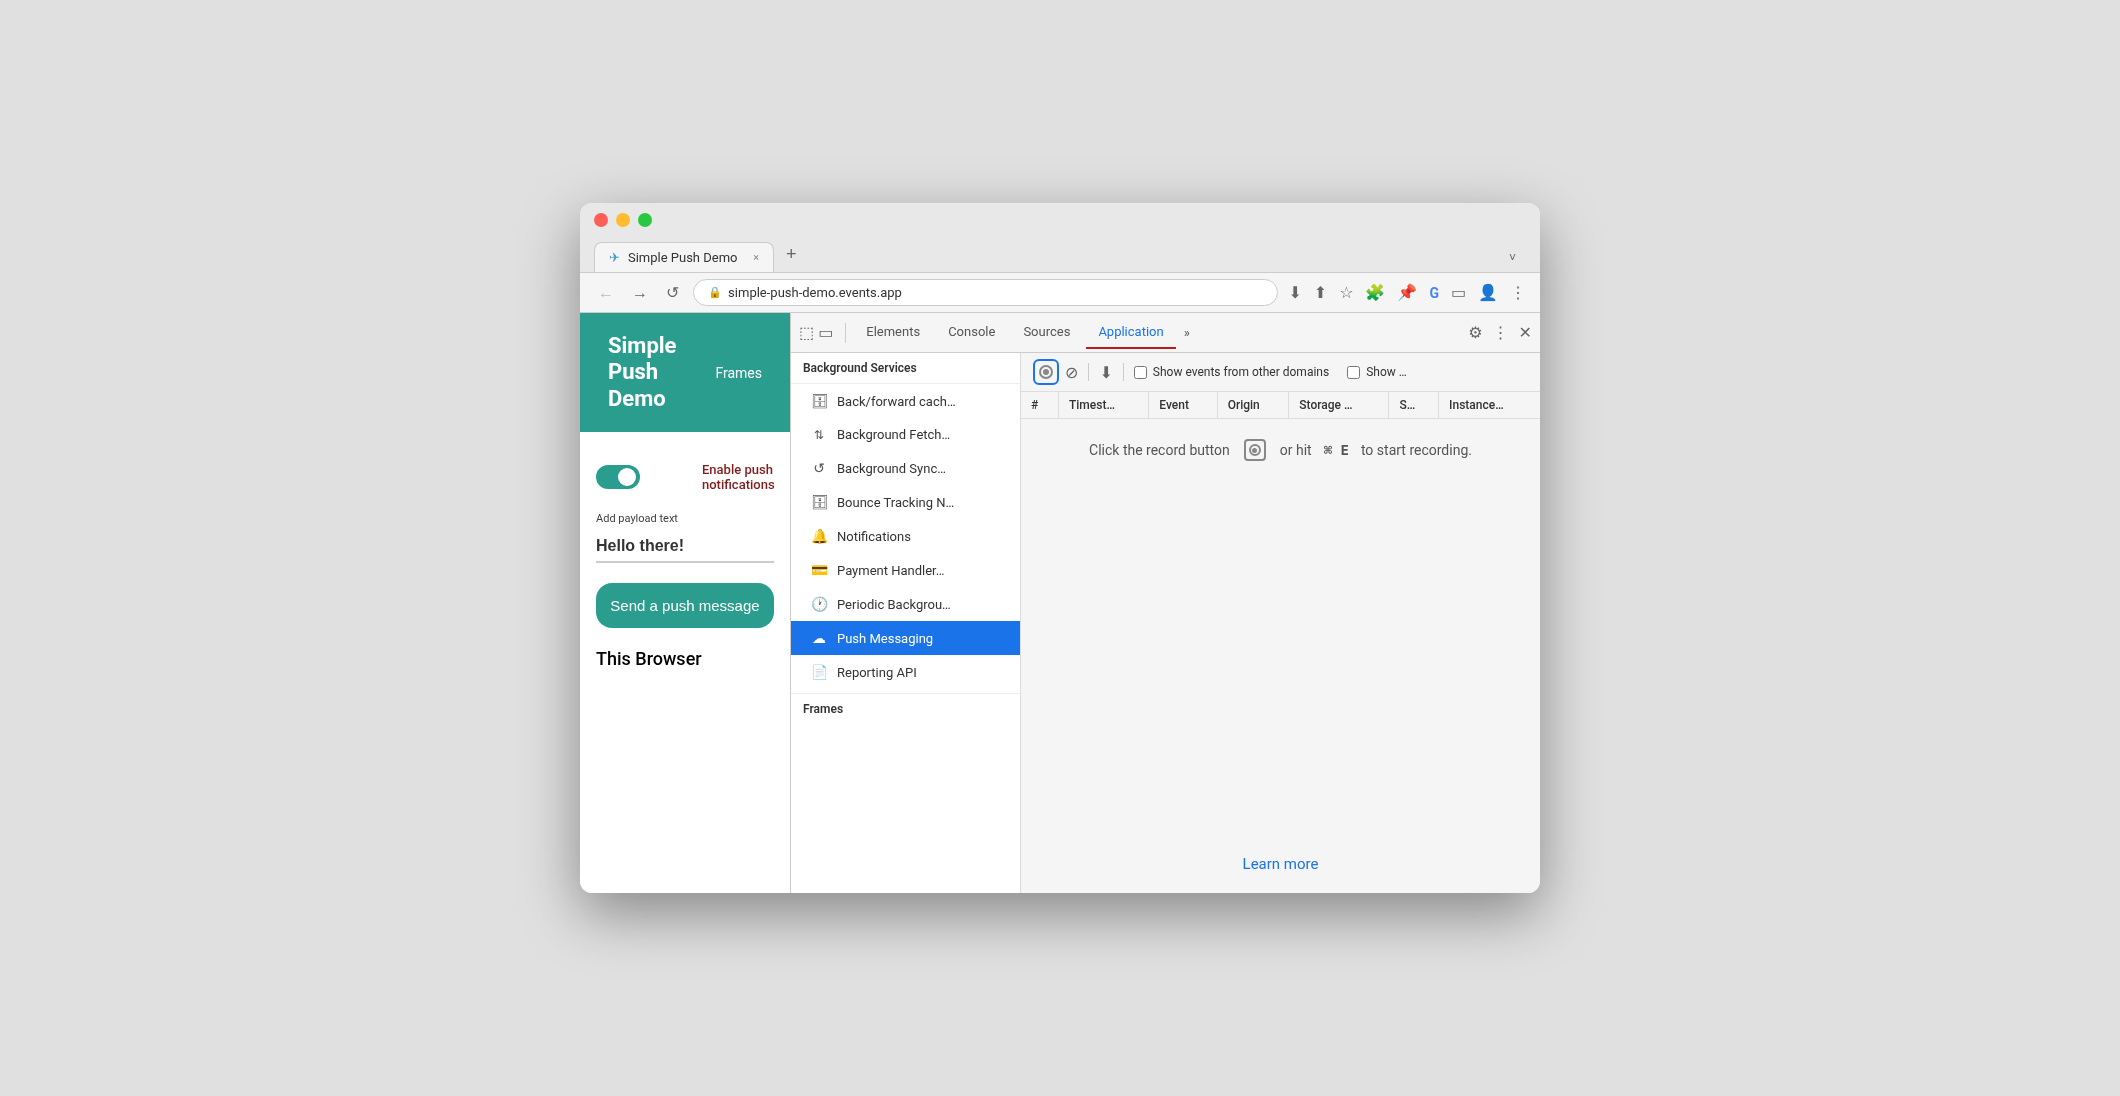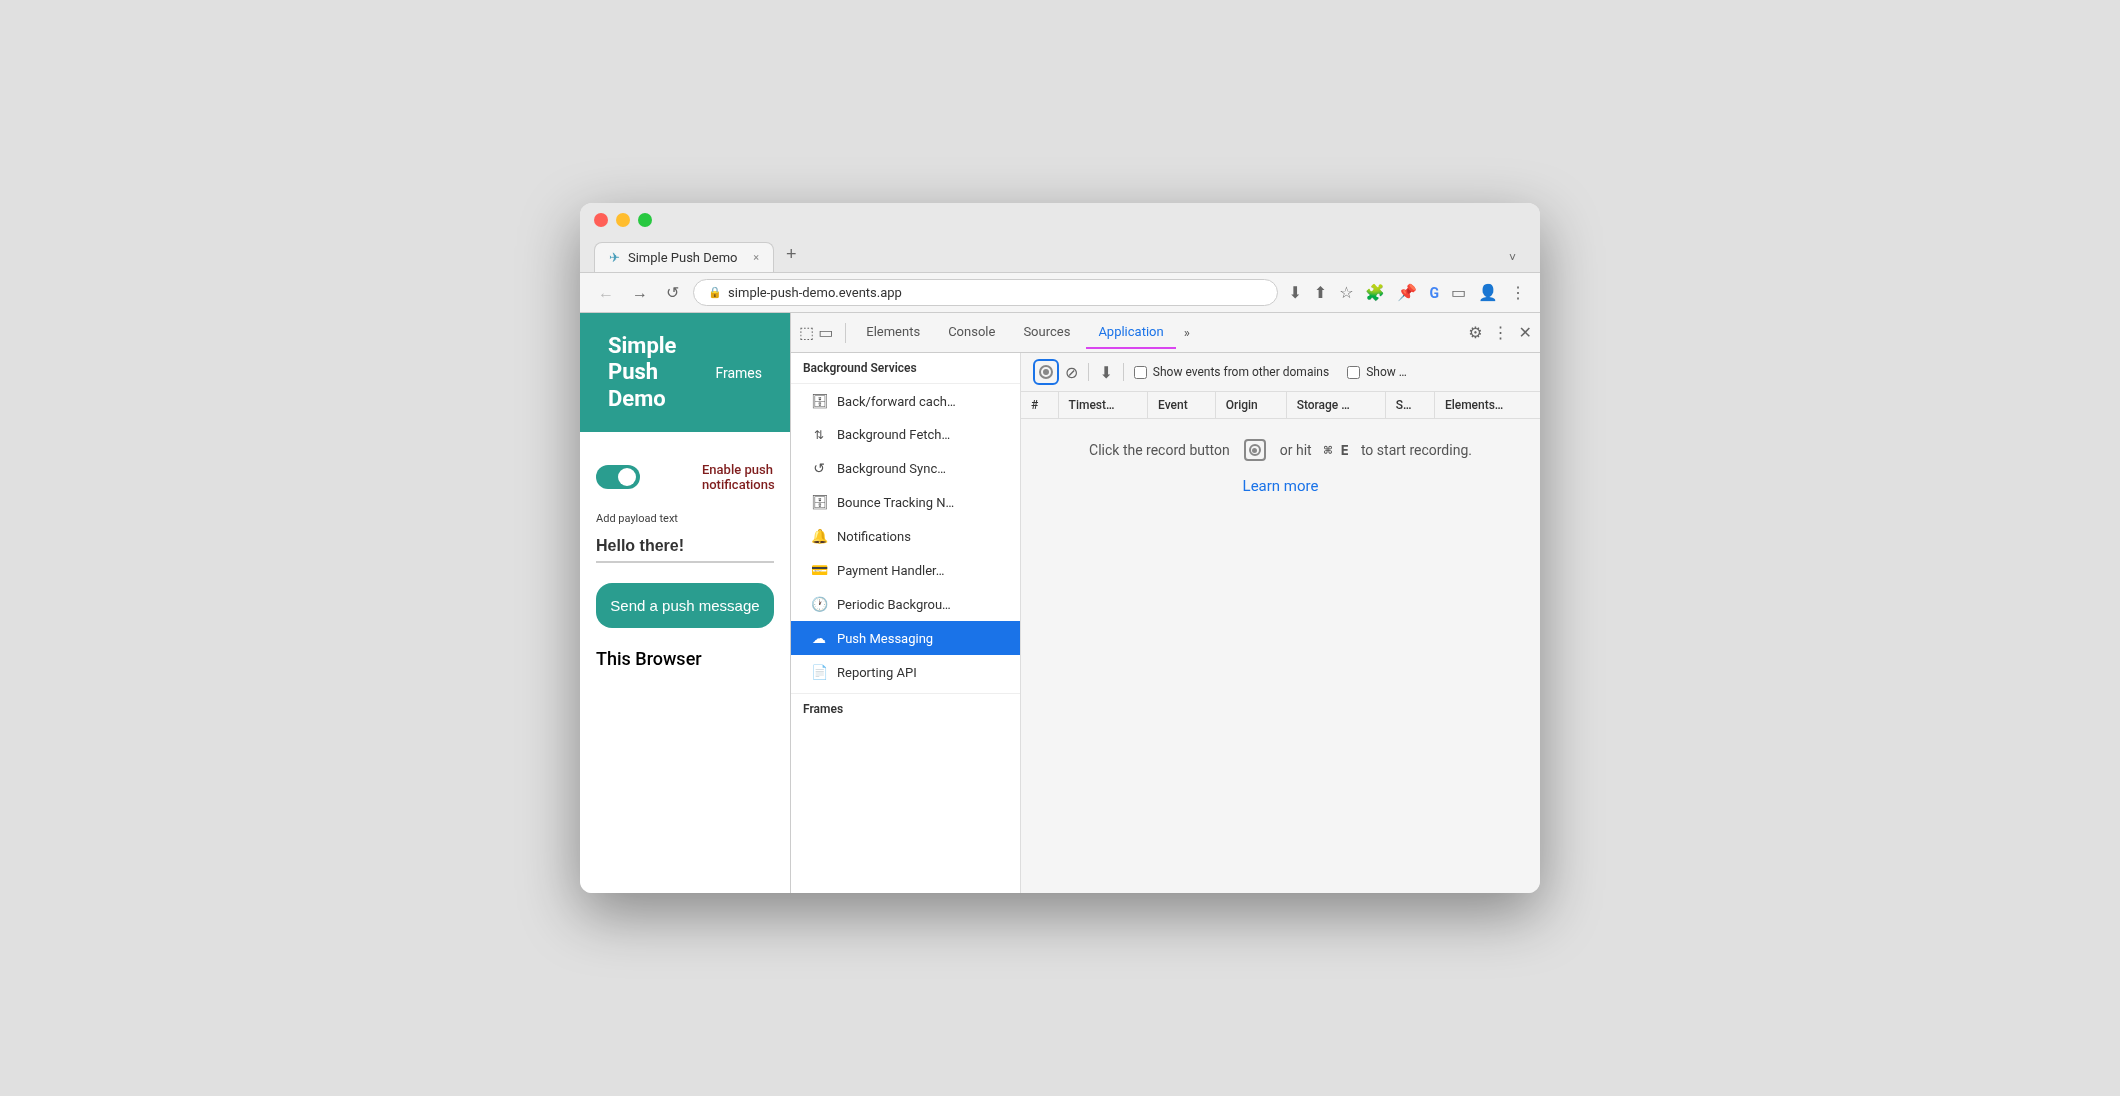--- a/index.html
+++ b/index.html
@@ -275,21 +275,21 @@
     .devtools-tab {
       padding: 8px 12px;
       font-size: 13px;
       color: #555;
       cursor: pointer;
       border-bottom: 2px solid transparent;
     }
 
     .devtools-tab.active {
       color: #1a73e8;
-      border-bottom: 2px solid #d946ef;
+      border-bottom: 2px solid #b91c1c;
     }
 
     .devtools-separator {
       width: 1px;
       height: 20px;
       background: #ccc;
       margin: 0 4px;
     }
 
     .devtools-more {
@@ -459,21 +459,21 @@
     .devtools-table th:last-child {
       border-right: none;
     }
 
     
     .center-message {
       flex: 1;
       display: flex;
       flex-direction: column;
       align-items: center;
-      justify-content: flex-start;
+      justify-content: space-between;
       gap: 16px;
       padding: 20px;
     }
 
     .center-message-text {
       font-size: 14px;
       color: #555;
       display: flex;
       align-items: center;
       gap: 10px;
@@ -687,21 +687,21 @@
 
           <table class="devtools-table">
             <thead>
               <tr>
                 <th>#</th>
                 <th>Timest…</th>
                 <th>Event</th>
                 <th>Origin</th>
                 <th>Storage …</th>
                 <th>S…</th>
-                <th>Elements…</th>
+                <th>Instance…</th>
               </tr>
             </thead>
             <tbody>
             </tbody>
           </table>
 
           <div class="center-message">
             <div class="center-message-text">
               <span>Click the record button</span>
               <span style="margin: 0 4px;">

